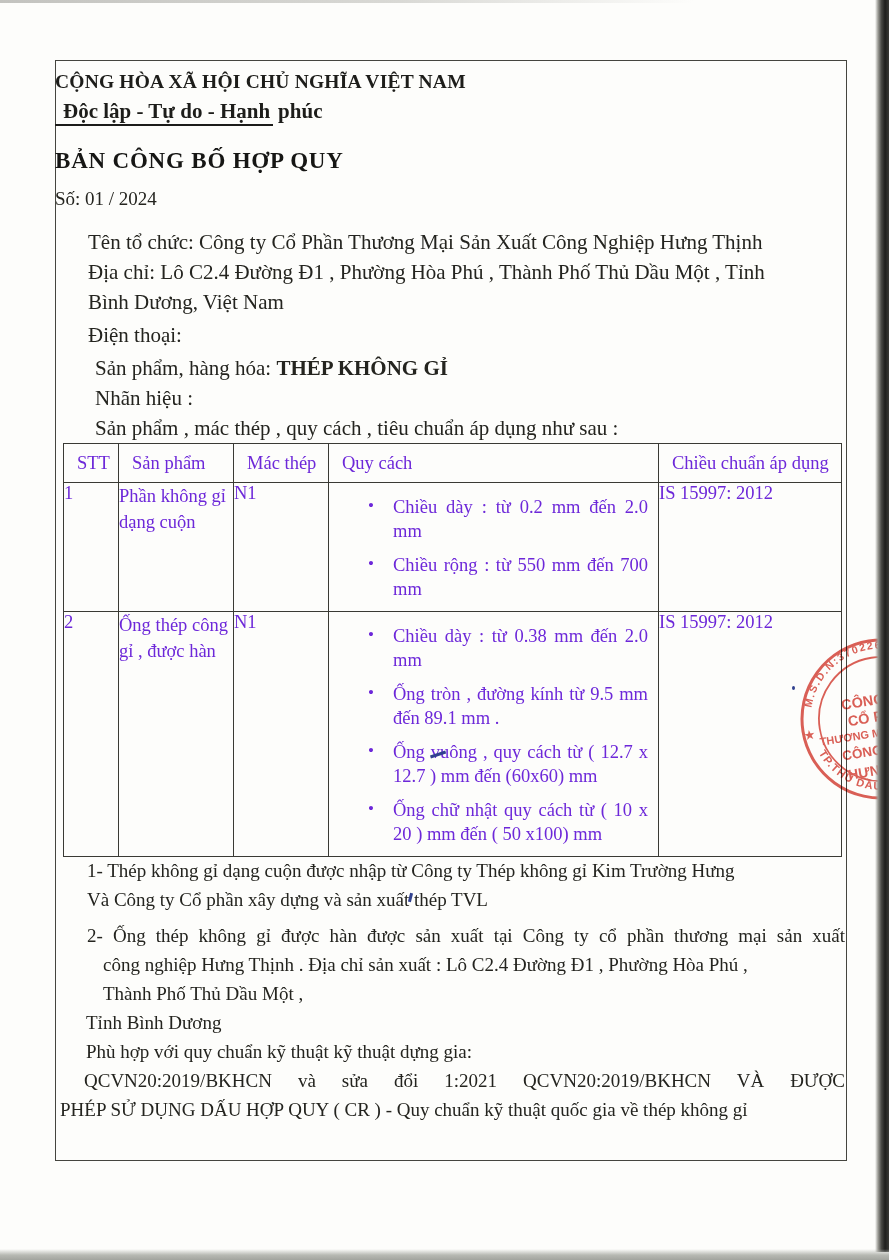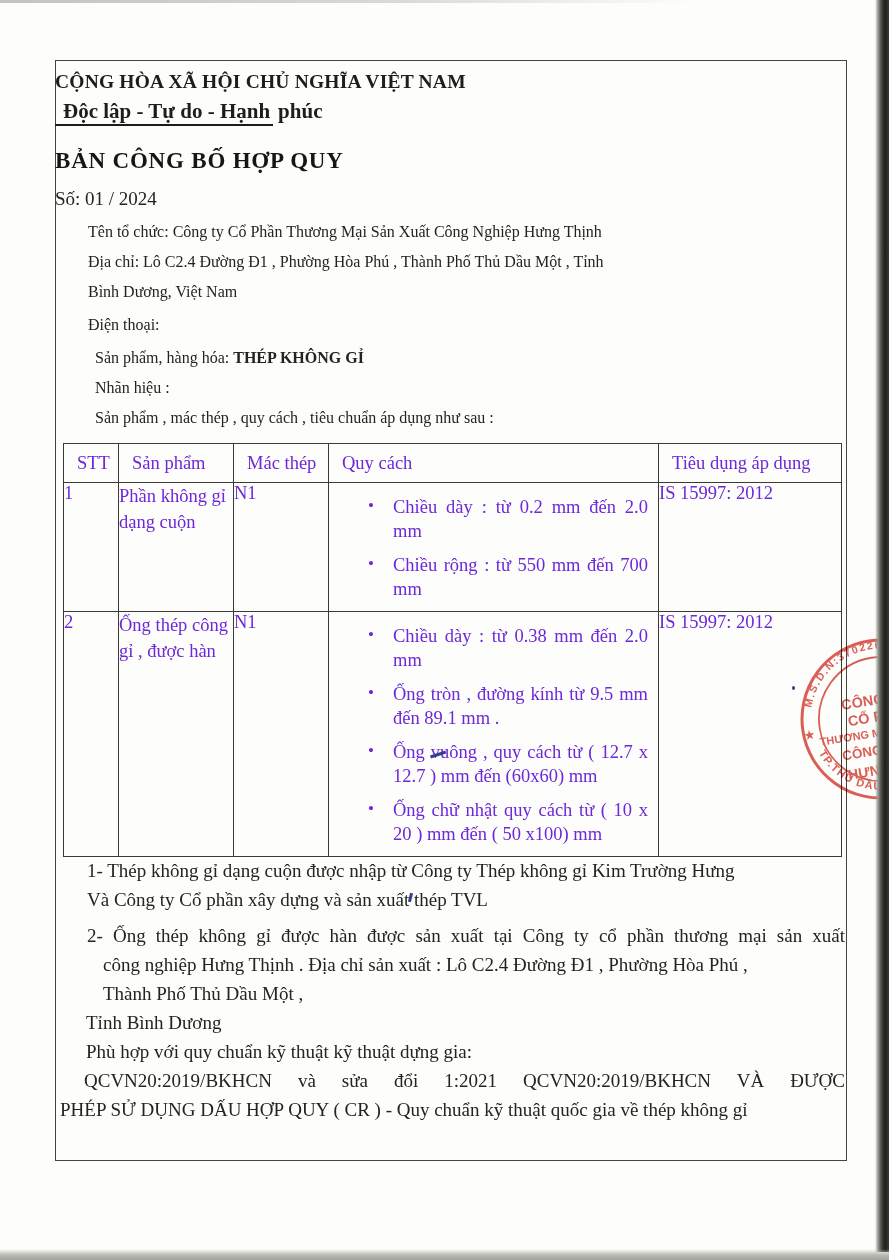--- a/index.html
+++ b/index.html
@@ -21,21 +21,21 @@
     border:1.7px solid #45453f;}
   
   .center-block{position:absolute;left:55px;width:793px;text-align:left;}
   .nat-line1{top:71px;font-size:19.5px;font-weight:bold;letter-spacing:.2px;color:#1d1d1a;}
   .nat-line2{top:99px;font-size:21px;font-weight:bold;color:#1d1d1a;}
   .motto-ul{border-bottom:2.2px solid #1c1c1a;padding:0 3px 1px 8px;}
   .motto-tail{margin-left:5px;}
   .doc-title{top:148px;font-size:23px;font-weight:bold;letter-spacing:.8px;color:#161614;}
   .doc-number{top:188px;font-size:19px;}
   
-  .info{position:absolute;left:88px;top:217px;width:736px;font-size:16px;line-height:30px;}
+  .info{position:absolute;left:88px;top:227px;width:736px;font-size:21px;line-height:30px;}
   .info .gap{margin-top:3px;}
   .info .ind{padding-left:7px;}
   .bold{font-weight:bold;}
   
   table.spec{position:absolute;left:63px;top:443px;width:778px;border-collapse:collapse;
     table-layout:fixed;font-size:18.5px;color:#6d28d9;}
   table.spec th,table.spec td{border:1.7px solid #3a3a34;vertical-align:top;
     font-weight:normal;text-align:left;padding:0;}
   table.spec th{height:38px;vertical-align:middle;padding-left:13px;}
   th.c-stt,td.c-stt{text-align:center;padding-left:0;}
@@ -105,21 +105,21 @@
       <col style="width:95px">
     <col style="width:330px">
       <col style="width:183px">
   </colgroup>
   <tbody>
       <tr>
     <th class="c-stt">STT</th>
     <th>Sản phẩm</th>
     <th>Mác thép</th>
     <th>Quy cách</th>
-    <th>Tiêu dụng áp dụng</th>
+    <th>Chiều chuẩn áp dụng</th>
   </tr>
   <tr class="r1">
     <td class="c-stt">1</td>
     <td class="c-sp">Phần không gỉ dạng cuộn</td>
     <td class="c-mt">N1</td>
     <td>
       <ul class="quy-list">
         <li>
           <span class="bullet">•</span>
           <span>Chiều dày : từ 0.2 mm đến 2.0 mm</span>

